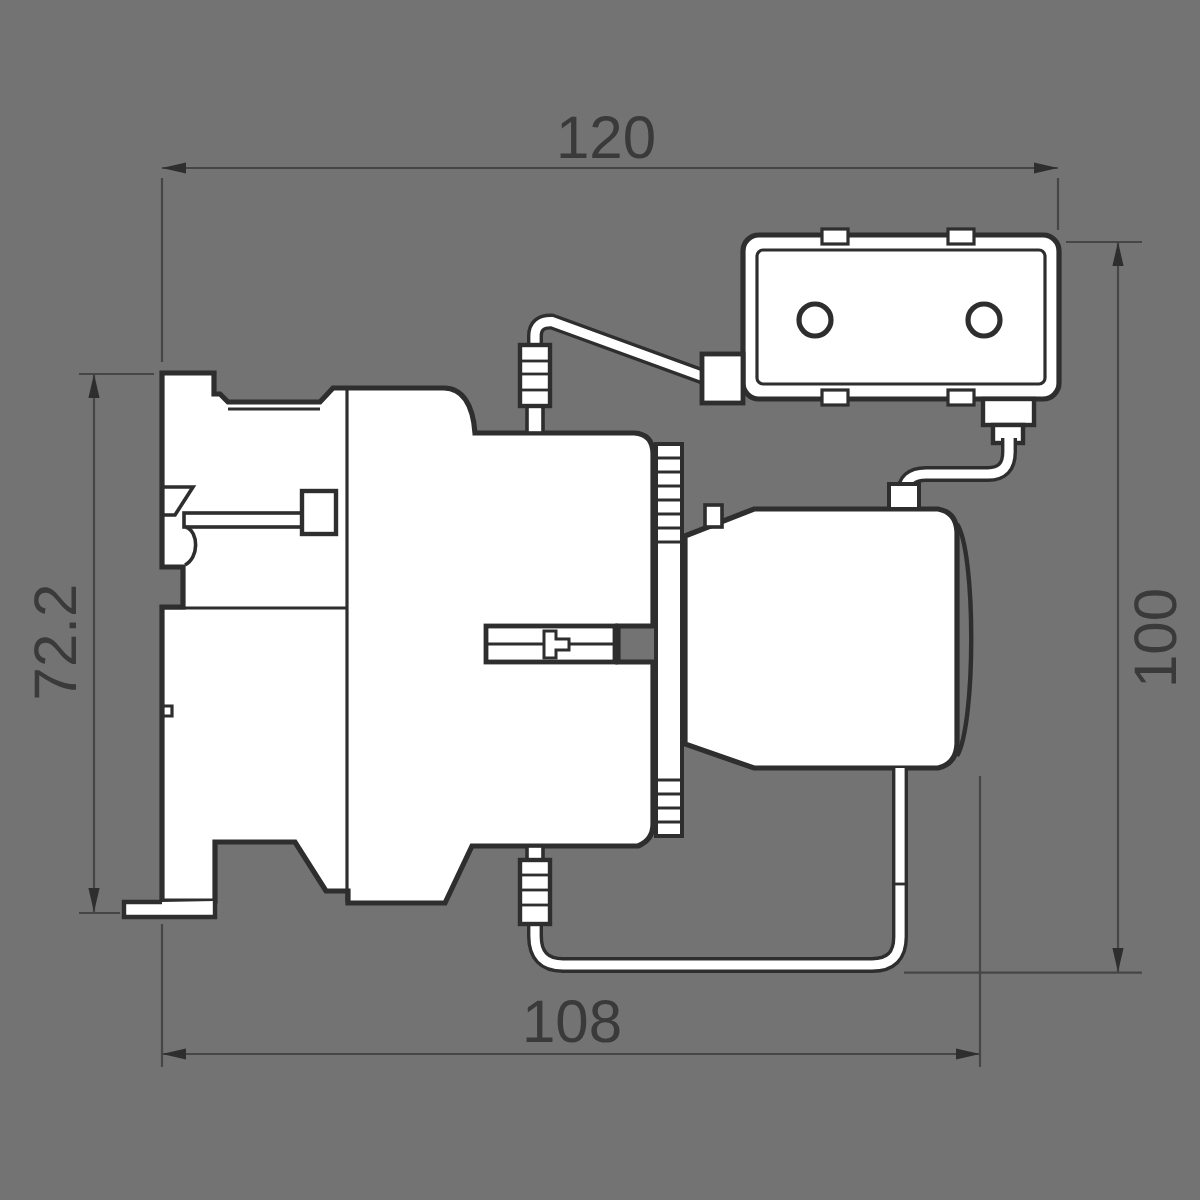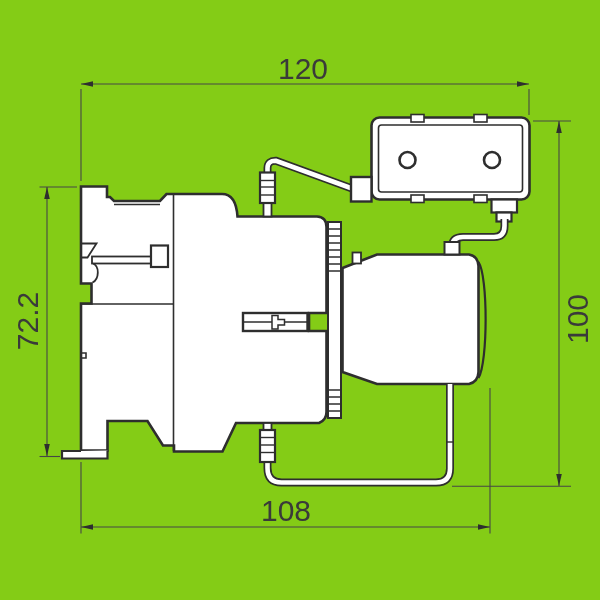--- a/index.html
+++ b/index.html
@@ -1,16 +1,16 @@
 <!DOCTYPE html>
 <html><head>
 <meta charset="utf-8">
 <style>
   html,body{margin:0;padding:0;background:#fff;}
-  .stage{position:relative;width:600px;height:600px;background:#84cc16;overflow:hidden;
+  .stage{position:relative;width:600px;height:600px;background:#737373;overflow:hidden;
          font-family:"Liberation Sans", sans-serif;}
   svg text{font-family:"Liberation Sans", sans-serif;fill:#3a3a3a;}
 </style>
 </head>
 <body>
 
 <div class="stage">
 <svg width="600" height="600" viewBox="0 0 600 600">
 
   <g stroke="#464646" stroke-width="1.1" fill="none">

